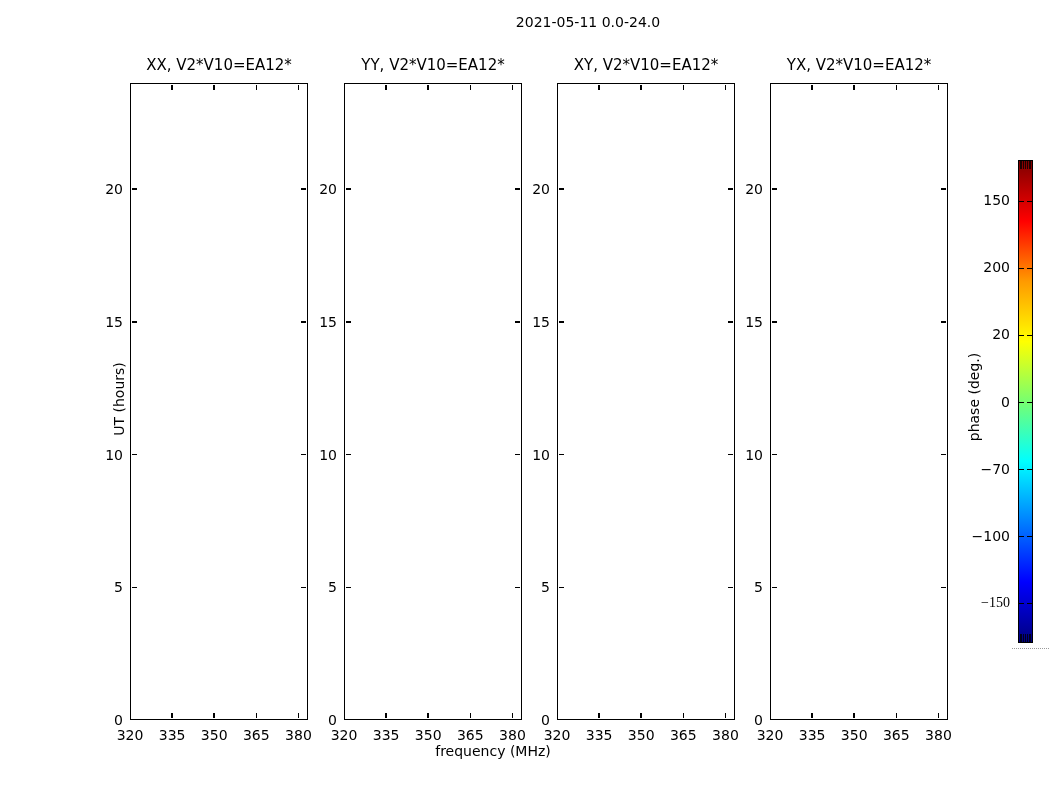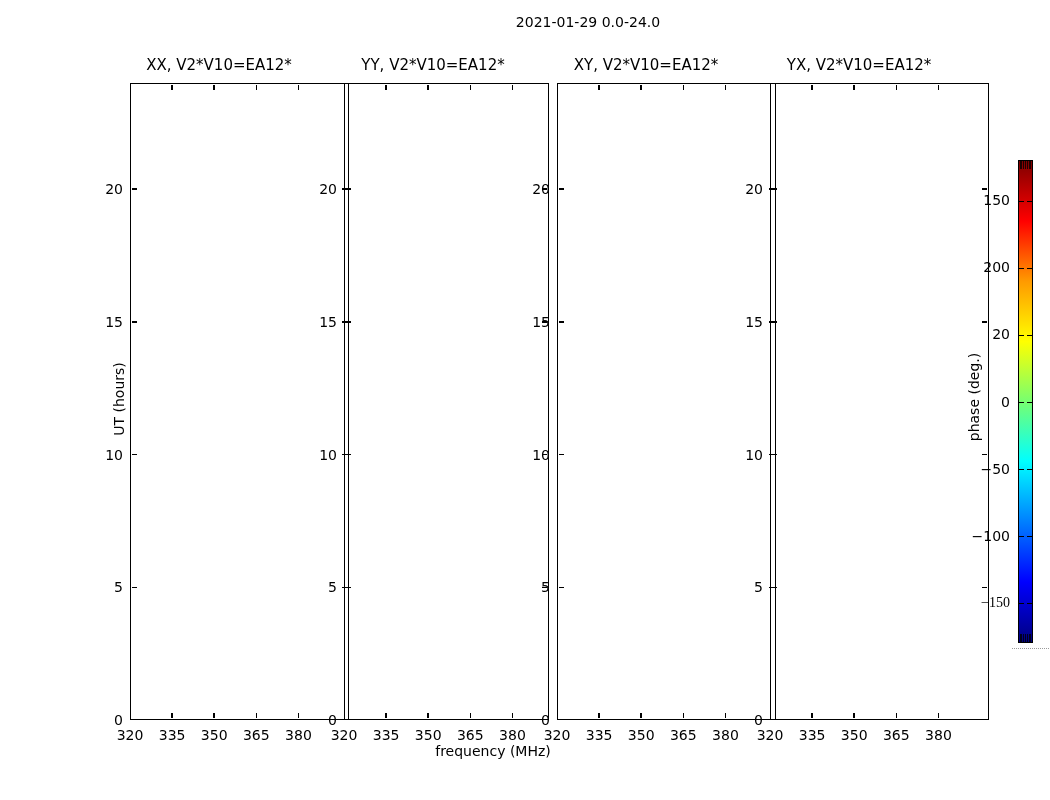--- a/index.html
+++ b/index.html
@@ -2,21 +2,21 @@
 <html><head>
 <meta charset="utf-8">
 <style>
   html,body{margin:0;padding:0;background:#fff;}
   #figure{
     position:relative;width:1050px;height:800px;background:#ffffff;
     font-family:"DejaVu Sans","Liberation Sans",sans-serif;color:#000;overflow:hidden;
   }
   .suptitle{position:absolute;left:588px;top:22px;transform:translate(-50%,-50%);
     font-size:14px;white-space:nowrap;}
-  .panel{position:absolute;padding-left:41px;}
+  .panel{position:absolute;}
   .frame{position:absolute;left:0;top:0;right:0;bottom:0;border:1.7px solid #000;}
   .panel-title{position:absolute;top:-18px;transform:translate(-50%,-50%);
     font-size:15px;white-space:nowrap;}
   .tick{position:absolute;background:#000;}
   .tv{width:1.5px;height:5px;}
   .th{height:1.5px;width:5px;}
   .ticklabel{position:absolute;font-size:14px;white-space:nowrap;line-height:1;}
   .xlbl{transform:translateX(-50%);}
   .ylbl{transform:translate(-100%,-50%);}
   .axlabel{position:absolute;font-size:14px;white-space:nowrap;}
@@ -30,21 +30,21 @@
       #00ffff 62.5%, #0000ff 87.5%, #000080 100%);}
   .hash{position:absolute;width:1px;height:8px;background:rgba(0,0,0,.78);}
   .cbtick{position:absolute;width:5px;height:1.3px;background:#000;}
   .cbdots{position:absolute;left:1012px;top:648px;width:37px;height:0;
     border-top:1.5px dotted #9a9a9a;}
 </style>
 </head>
 <body>
 
 <div id="figure">
-  <div class="suptitle">2021-01-29 0.0-24.0</div>
+  <div class="suptitle">2021-05-11 0.0-24.0</div>
   <div class="axlabel" id="xlabel">frequency (MHz)</div>
   <div class="axlabel" id="ylabel">UT (hours)</div>
   <div id="colorbar">
       <div class="cbtick" style="left: 0px; top: 39.6px;"></div>
       <div class="cbtick" style="right: 0px; top: 39.6px;"></div>
       <div class="cbtick" style="left: 0px; top: 106.683px;"></div>
       <div class="cbtick" style="right: 0px; top: 106.683px;"></div>
       <div class="cbtick" style="left: 0px; top: 173.767px;"></div>
       <div class="cbtick" style="right: 0px; top: 173.767px;"></div>
       <div class="cbtick" style="left: 0px; top: 240.85px;"></div>
@@ -95,21 +95,21 @@
       <div class="tick th" style="top: 370.833px; left: 2px;"></div>
       <div class="tick th" style="top: 370.833px; right: 2px;"></div>
       <div class="ticklabel ylbl" style="left: -7px; top: 371.583px;">10</div>
       <div class="tick th" style="top: 238.125px; left: 2px;"></div>
       <div class="tick th" style="top: 238.125px; right: 2px;"></div>
       <div class="ticklabel ylbl" style="left: -7px; top: 238.875px;">15</div>
       <div class="tick th" style="top: 105.417px; left: 2px;"></div>
       <div class="tick th" style="top: 105.417px; right: 2px;"></div>
       <div class="ticklabel ylbl" style="left: -7px; top: 106.167px;">20</div>
     </div>
-    <div class="panel" style="left: 344px; top: 83px; width: 164px; height: 637px;">
+    <div class="panel" style="left: 344px; top: 83px; width: 178px; height: 637px;">
       <div class="frame"></div>
       <div class="panel-title" style="left: 89px;">YY, V2*V10=EA12*</div>
       <div class="ticklabel xlbl" style="left: 0px; top: 645px;">320</div>
       <div class="tick tv" style="left: 41.3636px; bottom: 2px;"></div>
       <div class="tick tv" style="left: 41.3636px; top: 2px;"></div>
       <div class="ticklabel xlbl" style="left: 42.1136px; top: 645px;">335</div>
       <div class="tick tv" style="left: 83.4771px; bottom: 2px;"></div>
       <div class="tick tv" style="left: 83.4771px; top: 2px;"></div>
       <div class="ticklabel xlbl" style="left: 84.2271px; top: 645px;">350</div>
       <div class="tick tv" style="left: 125.591px; bottom: 2px;"></div>
@@ -189,16 +189,16 @@
       <div class="tick th" style="top: 238.125px; right: 2px;"></div>
       <div class="ticklabel ylbl" style="left: -7px; top: 238.875px;">15</div>
       <div class="tick th" style="top: 105.417px; left: 2px;"></div>
       <div class="tick th" style="top: 105.417px; right: 2px;"></div>
       <div class="ticklabel ylbl" style="left: -7px; top: 106.167px;">20</div>
     </div>
     <div class="ticklabel ylbl" style="left: 1010px; top: 200.25px;">150</div>
     <div class="ticklabel ylbl" style="left: 1010px; top: 267.333px;">200</div>
     <div class="ticklabel ylbl" style="left: 1010px; top: 334.417px;">20</div>
     <div class="ticklabel ylbl" style="left: 1010px; top: 401.5px;">0</div>
-    <div class="ticklabel ylbl" style="left: 1010px; top: 468.583px;">−50</div>
+    <div class="ticklabel ylbl" style="left: 1010px; top: 468.583px;">−70</div>
     <div class="ticklabel ylbl" style="left: 1010px; top: 535.667px;">−100</div>
     <div class="ticklabel ylbl" style="left: 1010px; top: 602.75px; font-family: Liberation Serif, serif;">−150</div>
   </div>
 
 </body></html>

